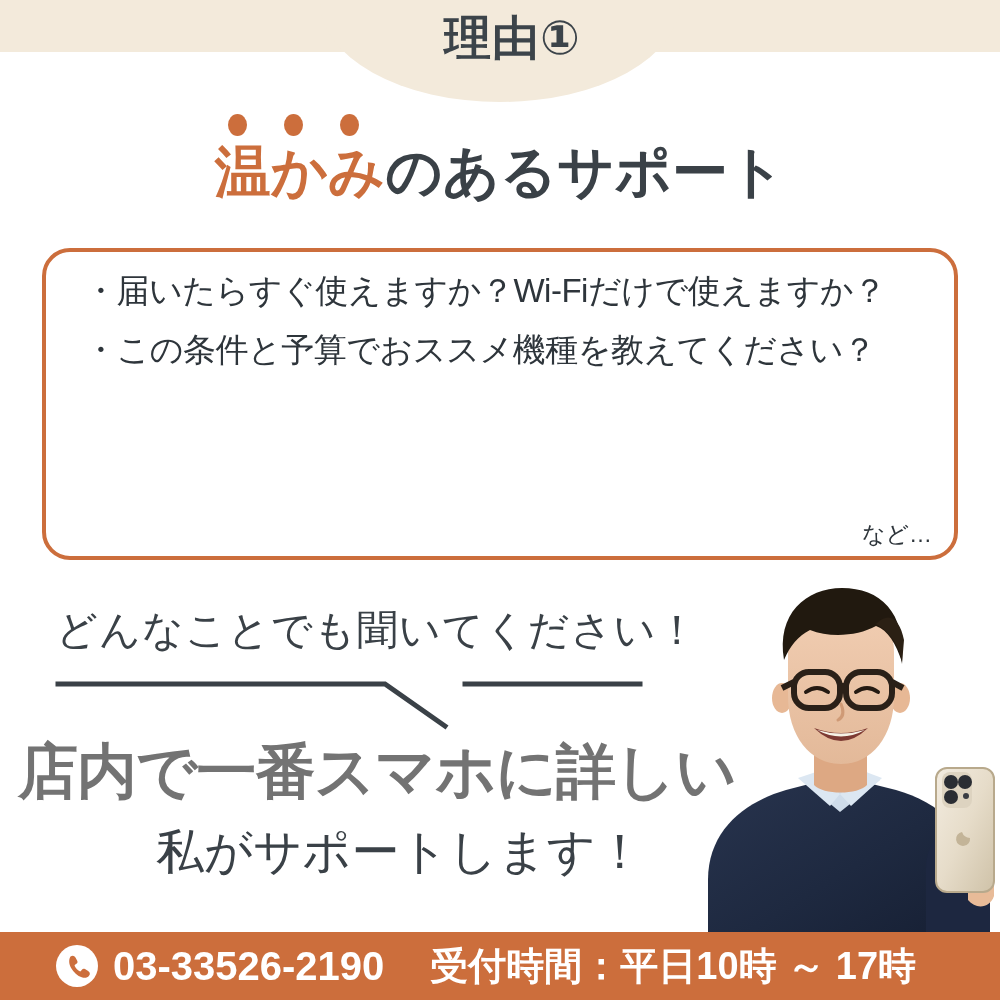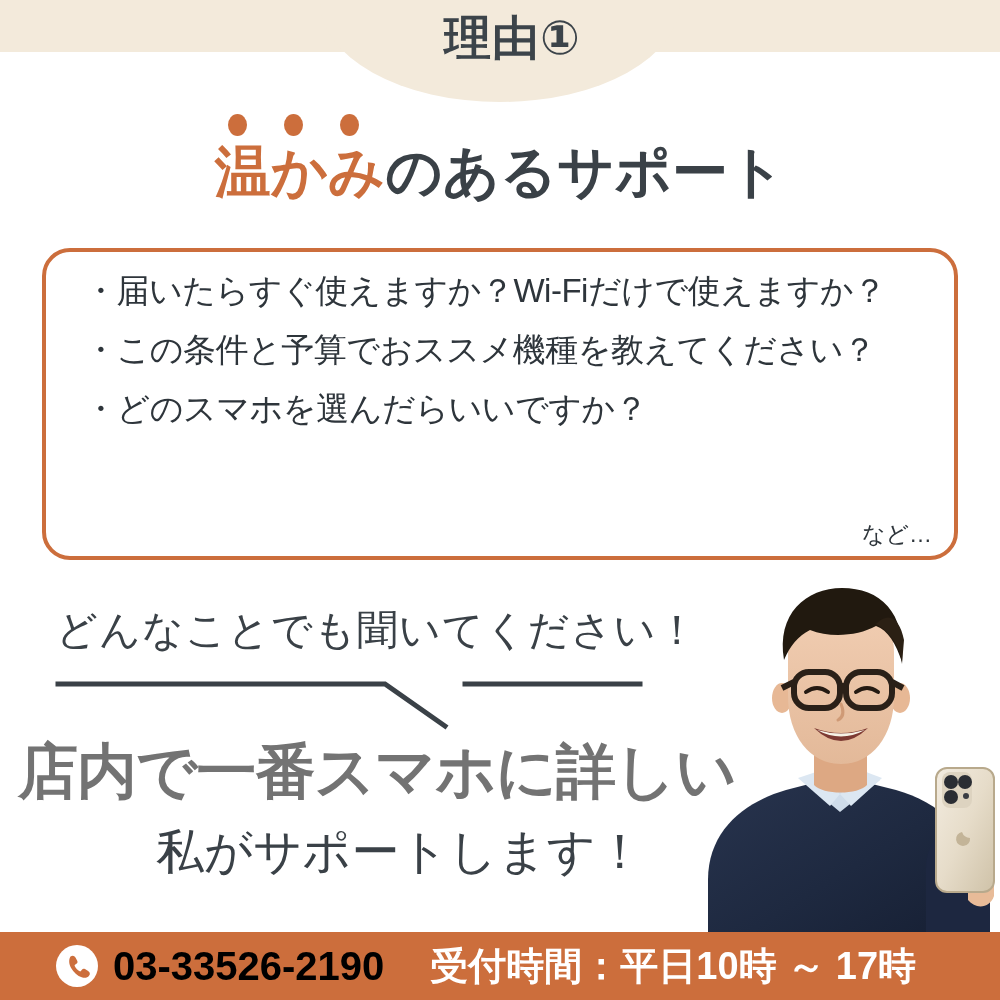--- a/index.html
+++ b/index.html
@@ -93,21 +93,21 @@
   }
 
   
   #footer-bar{
     position:absolute; left:0; top:932px; width:1000px; height:68px;
     background:#CC6E3C; z-index:6;
     display:flex; align-items:center;
   }
   #phone-icon{ margin-left:55px; flex:0 0 auto; }
   #phone-number{
-    margin-left:14px; font-size:40px; font-weight:700; color:#000000;
+    margin-left:14px; font-size:40px; font-weight:700; color:#ffffff;
     letter-spacing:0px; line-height:1;
   }
   #hours-text{
     margin-left:46px; font-size:38px; font-weight:700; color:#ffffff;
     letter-spacing:0px; line-height:1;
   }
 </style>
 </head>
 <body>
 
@@ -120,21 +120,20 @@
   <i></i>
   <i></i>
 </div>
 
 <div id="headline"><span class="hl-accent">温かみ</span><span>のあるサポート</span></div>
 
 <div id="question-box">
   <div id="question-list">
     <div class="question-item">・届いたらすぐ使えますか？Wi-Fiだけで使えますか？</div>
     <div class="question-item">・この条件と予算でおススメ機種を教えてください？</div>
-    <div class="question-item">・どのスマホを選んだらいいですか？</div>
   </div>
   <div id="etc-note">など…</div>
 </div>
 
 <div id="ask-line">どんなことでも聞いてください！</div>
 <svg id="ask-underline" viewBox="0 0 620 70" width="620" height="70">
   <path d="M18 24 L345 24 L405 66" fill="none" stroke="#3A4147" stroke-width="5" stroke-linecap="square" stroke-linejoin="miter"></path>
   <path d="M425 24 L600 24" fill="none" stroke="#3A4147" stroke-width="5" stroke-linecap="square"></path>
 </svg>
 

